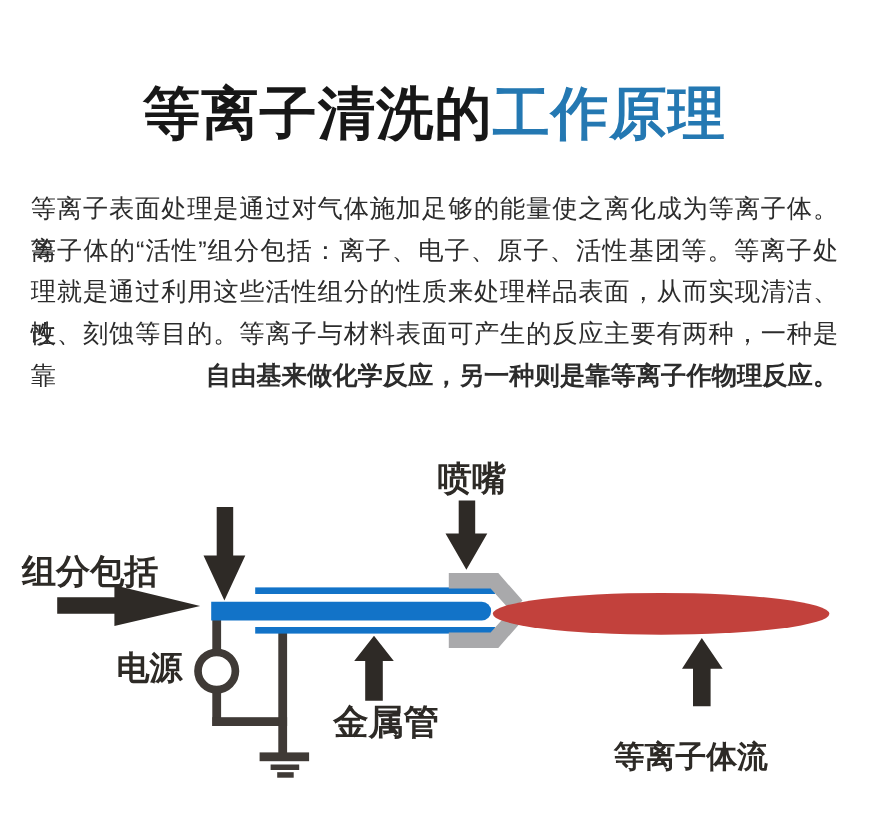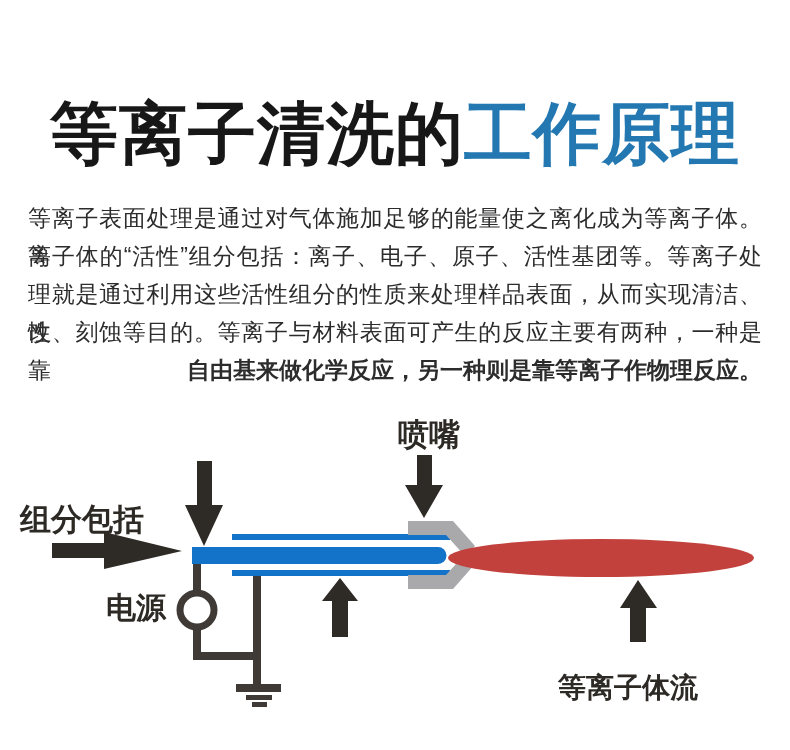--- a/index.html
+++ b/index.html
@@ -1,22 +1,22 @@
 <!DOCTYPE html>
 <html><head>
 <meta charset="utf-8">
 <style>
   html,body{margin:0;padding:0;background:#fff;}
   .canvas{
     position:relative;width:790px;height:750px;background:#ffffff;overflow:hidden;
     font-family:"Liberation Sans","DejaVu Sans",sans-serif;
   }
   .title{
-    margin:0;padding-top:101px;text-align:center;
-    font-size:68px;font-weight:700;line-height:65px;letter-spacing:1px;
+    margin:0;padding-top:72px;text-align:center;
+    font-size:52px;font-weight:700;line-height:65px;letter-spacing:1px;
     color:#171717;white-space:nowrap;
   }
   .title .accent{color:#2478b2;}
   .para{
     margin:33px 28px 0 28px;
     font-size:23px;line-height:38px;color:#2c2c2c;
   }
   .para .line{height:38px;}
   .para .just{text-align:justify;text-align-last:justify;}
   .para .center{text-align:right;font-weight:bold;}
@@ -81,15 +81,16 @@
       <polygon points="417,455 432,455 432,485 443,485 424,518 405,485 417,485"></polygon>
       <polygon points="52,543 104,543 104,532 182,551 104,569 104,558 52,558"></polygon>
       <polygon points="332,637 332,601 322,601 340,578 358,601 348,601 348,637"></polygon>
       <polygon points="630,642 630,608 620,608 638,580 657,608 646,608 646,642"></polygon>
     </g>
   </svg>
 
   <div class="dlabel lbl-gas">组分包括</div>
   <div class="dlabel lbl-nozzle">喷嘴</div>
   <div class="dlabel lbl-power">电源</div>
+  <div class="dlabel lbl-tube">金属管</div>
   <div class="dlabel lbl-plasma">等离子体流</div>
 
 </div>
 
 </body></html>

